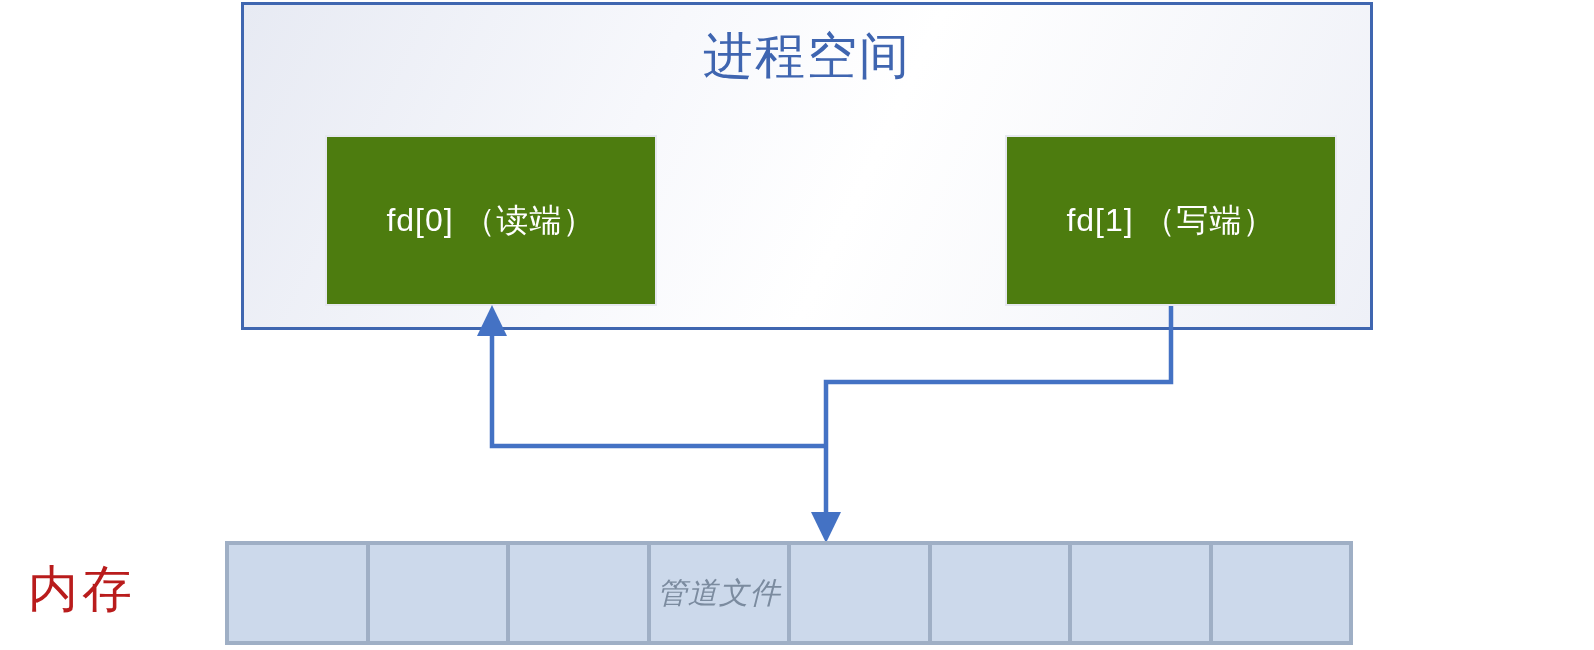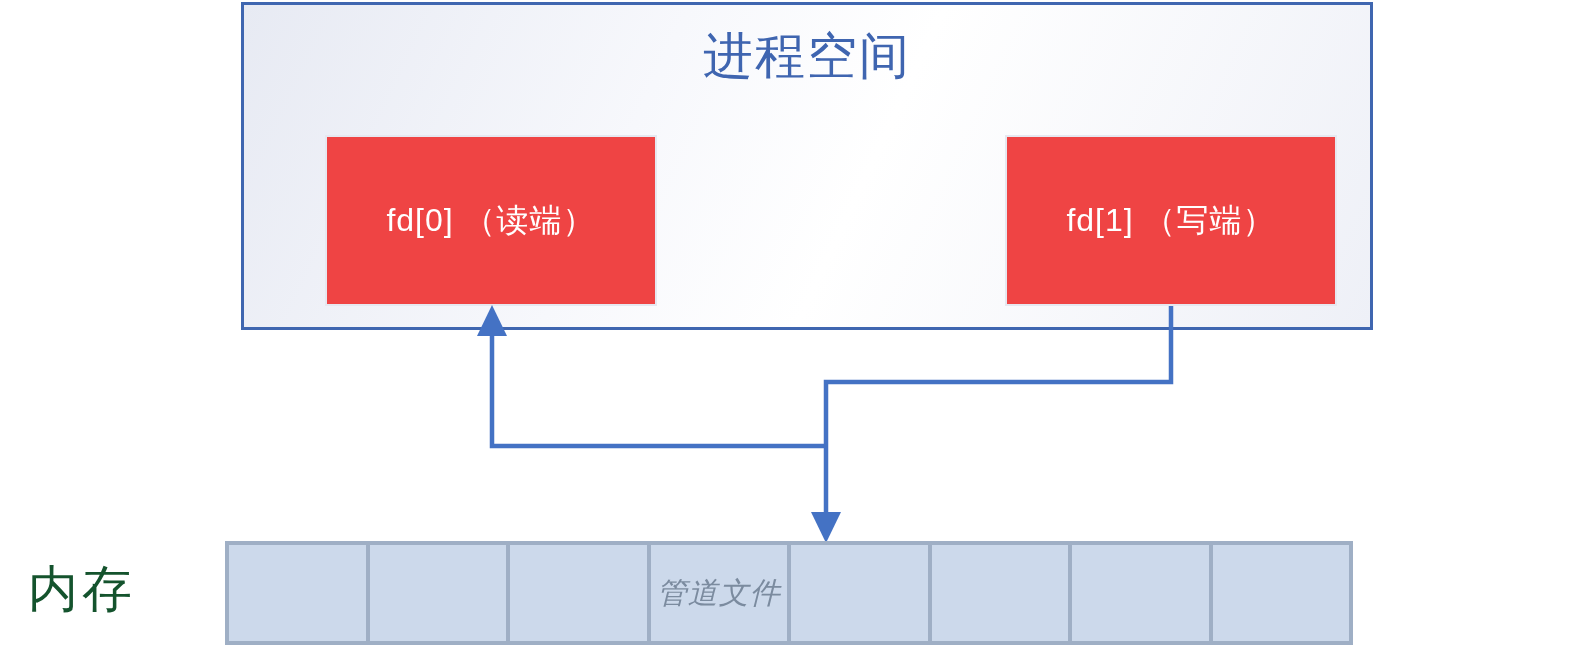--- a/index.html
+++ b/index.html
@@ -33,21 +33,21 @@
     width: 100%;
     text-align: center;
     font-size: 50px;
     line-height: 58px;
     color: #3f65b0;
     letter-spacing: 2px;
   }
   
   .fd-box {
     position: absolute;
-    background: #ef4444;
+    background: #4d7c0f;
     border: 2px solid #e6e8f0;
     box-sizing: border-box;
     display: flex;
     align-items: center;
     justify-content: center;
     color: #ffffff;
     font-size: 32px;
     letter-spacing: 1px;
   }
   .fd0 { left: 325px; top: 135px; width: 332px; height: 171px; }
@@ -62,21 +62,21 @@
     height: 650px;
     pointer-events: none;
   }
 
   
   .memory-label {
     position: absolute;
     left: 28px;
     top: 556px;
     font-size: 50px;
-    color: #14532d;
+    color: #b91c1c;
     letter-spacing: 4px;
   }
   
   .memory-row {
     position: absolute;
     left: 225px;
     top: 541px;
     width: 1128px;
     height: 104px;
     display: flex;

